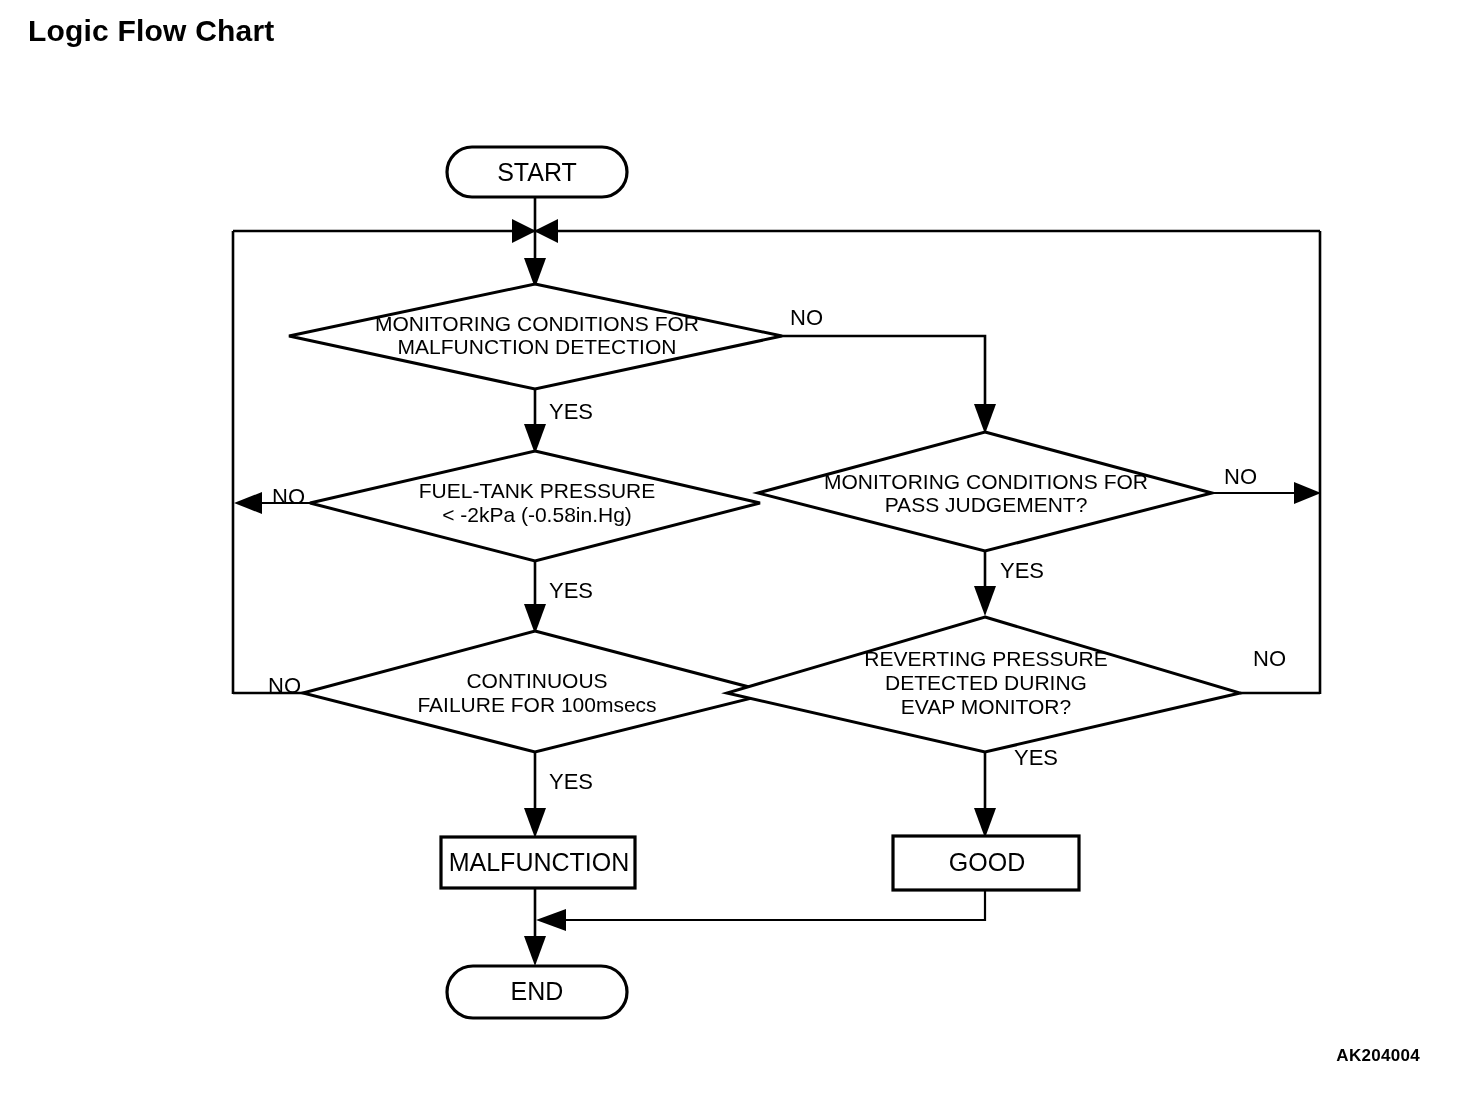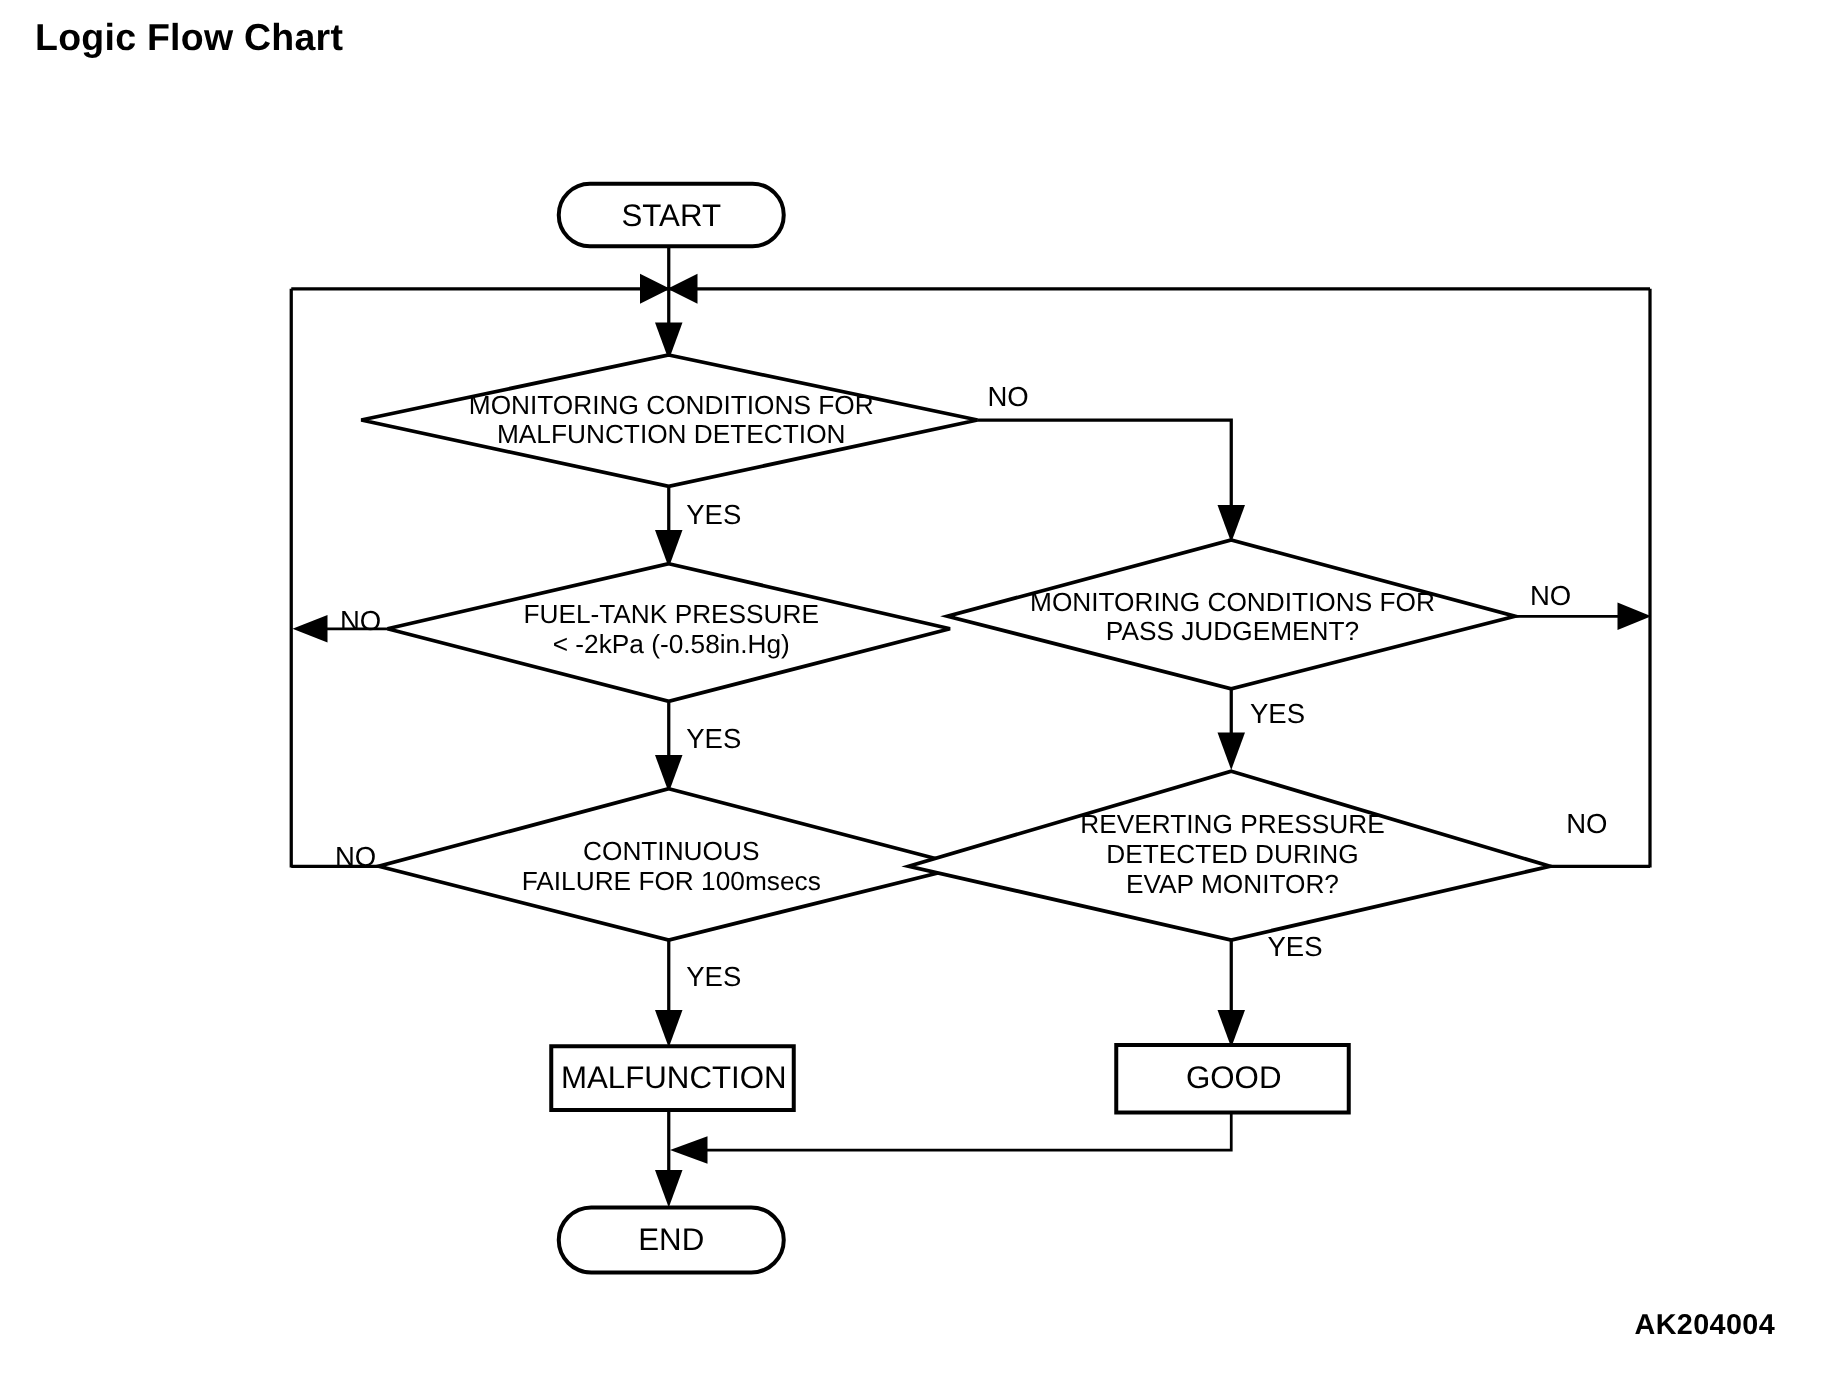--- a/index.html
+++ b/index.html
@@ -28,21 +28,21 @@
     font-size: 30px;
     font-weight: bold;
     letter-spacing: 0.2px;
     font-family: "Liberation Sans", sans-serif;
     white-space: nowrap;
   }
   .figure-code {
     position: absolute;
     right: 28px;
     top: 1046px;
-    font-size: 23px;
+    font-size: 17px;
     font-weight: bold;
     font-family: "Liberation Sans", sans-serif;
     letter-spacing: 0.3px;
     white-space: nowrap;
   }
   #flow-svg {
     position: absolute;
     left: 0;
     top: 0;
   }

